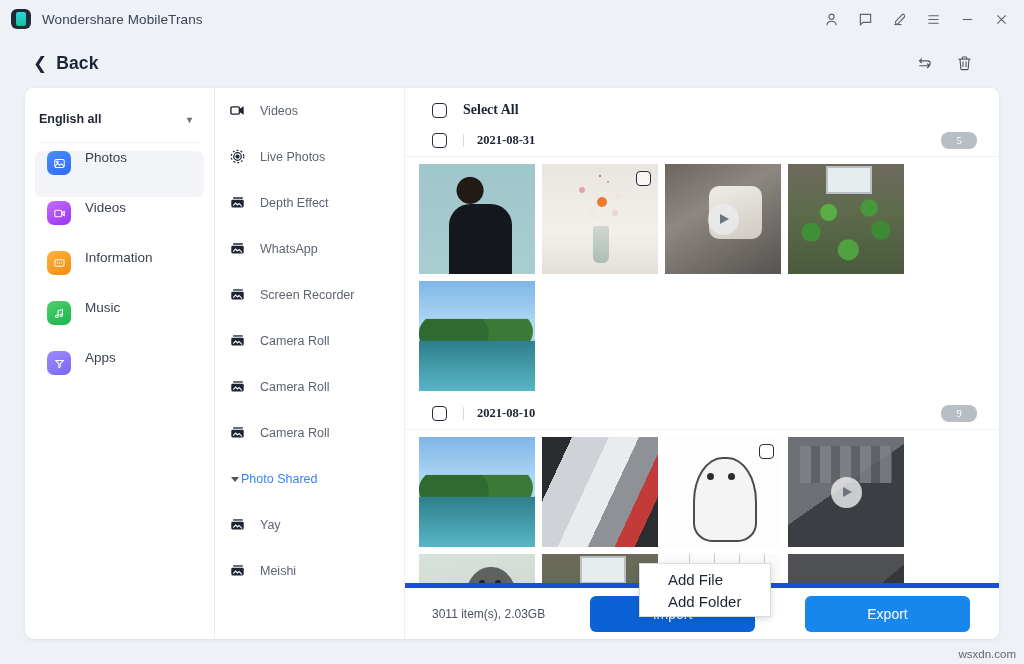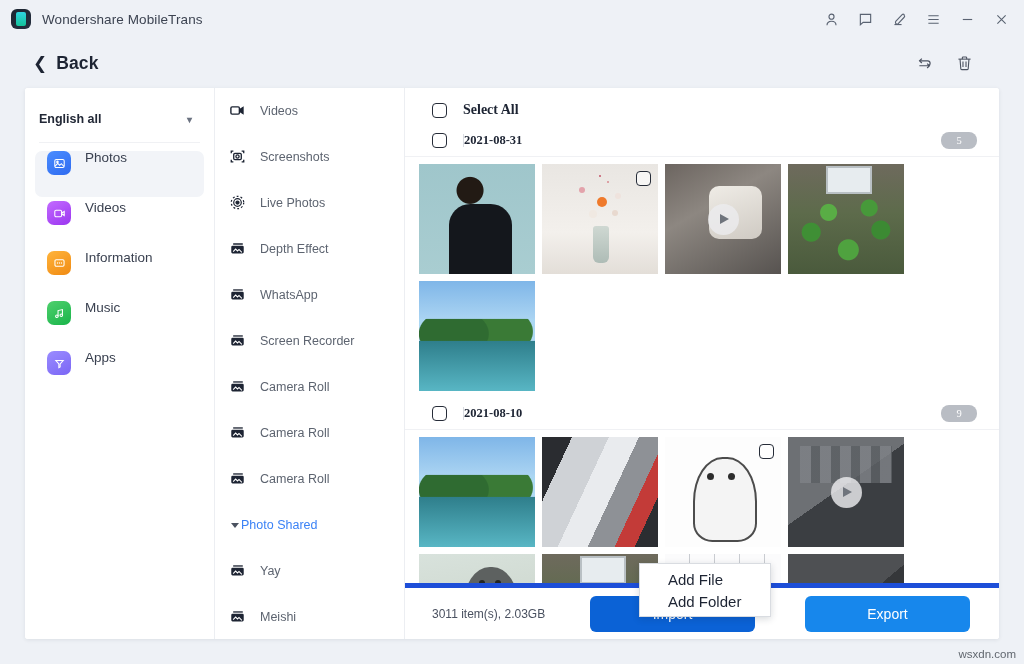--- a/index.html
+++ b/index.html
@@ -58,21 +58,21 @@
   .bar-icon {
     width: 40px; height: 40px; display: flex; align-items: center;
     justify-content: center; color: #4b5260;
   }
   .bar-icon.trash { margin-right: 40px; }
 
   
   .card {
     position: absolute; left: 25px; top: 88px;
     width: 974px; height: 551px;
-    background: #ffffff; border-radius: 3px;
+    background: #ffffff; border-radius: 9px;
     box-shadow: 0 1px 4px rgba(30,40,60,.09);
     overflow: hidden;
   }
 
   
   .sidebar {
     position: absolute; left: 0; top: 0; width: 190px; height: 551px;
     border-right: 1px solid #eceef2; background: #fff;
   }
   .lang-select {
@@ -136,21 +136,21 @@
   .select-all-row {
     display: flex; align-items: center; gap: 16px;
     height: 30px; padding-left: 27px; margin-top: 7px;
   }
   .select-all-label { font-size: 14px; font-weight: bold; color: #1d2433; }
   .date-row {
     display: flex; align-items: center; height: 32px; padding-left: 27px;
     padding-right: 22px; border-bottom: 1px solid #f0f1f4;
   }
   .date-sep { width:1px; height:13px; background:#d8dbe1; margin-left:16px; }
-  .date-label { font-size: 12.5px; font-weight: bold; color: #1d2433; }
+  .date-label { font-size: 12.5px; font-weight: bold; color: #1d2433; margin-left: 13px; }
   .date-spacer { flex: 1 1 auto; }
   .count-badge {
     min-width: 36px; height: 17px; border-radius: 8px; background: #b9bdc4;
     color: #fff; font-size: 10.5px; display: flex; align-items: center;
     justify-content: center; padding: 0 9px;
   }
   .grid { display: flex; flex-wrap: wrap; padding: 7px 0 0 7px; }
   .thumb {
     position: relative; width: 116px; height: 110px; margin: 0 0 7px 7px;
     overflow: hidden; background: #e9eaec;
@@ -443,30 +443,20 @@
       <div class="cat-item">
         <span class="cat-ico">
           <svg width="17" height="17" viewBox="0 0 18 18" fill="none" stroke="currentColor" stroke-width="1.5">
             <rect x="2" y="5.2" width="9" height="7.6" rx="1.3"></rect>
             <path d="M11.4 8l3.4-2.2v6.4L11.4 10z" fill="currentColor"></path>
           </svg>
         </span>
         <span>Videos</span>
       </div>
 
-      <div class="cat-item">
-        <span class="cat-ico">
-          <svg width="17" height="17" viewBox="0 0 18 18" fill="none" stroke="currentColor" stroke-width="1.4">
-            <path d="M2.4 5.6V3.4h2.2M13.4 3.4h2.2v2.2M15.6 12.4v2.2h-2.2M4.6 14.6H2.4v-2.2"></path>
-            <rect x="5" y="5.6" width="8" height="6.8" rx="1.2"></rect>
-            <circle cx="9" cy="9" r="1.7"></circle>
-          </svg>
-        </span>
-        <span>Screenshots</span>
-      </div>
 
       <div class="cat-item">
         <span class="cat-ico">
           <svg width="17" height="17" viewBox="0 0 18 18" fill="none" stroke="currentColor" stroke-width="1.3">
             <circle cx="9" cy="9" r="1.6" fill="currentColor"></circle>
             <circle cx="9" cy="9" r="4"></circle>
             <circle cx="9" cy="9" r="6.6" stroke-dasharray="2 2.2"></circle>
           </svg>
         </span>
         <span>Live Photos</span>

